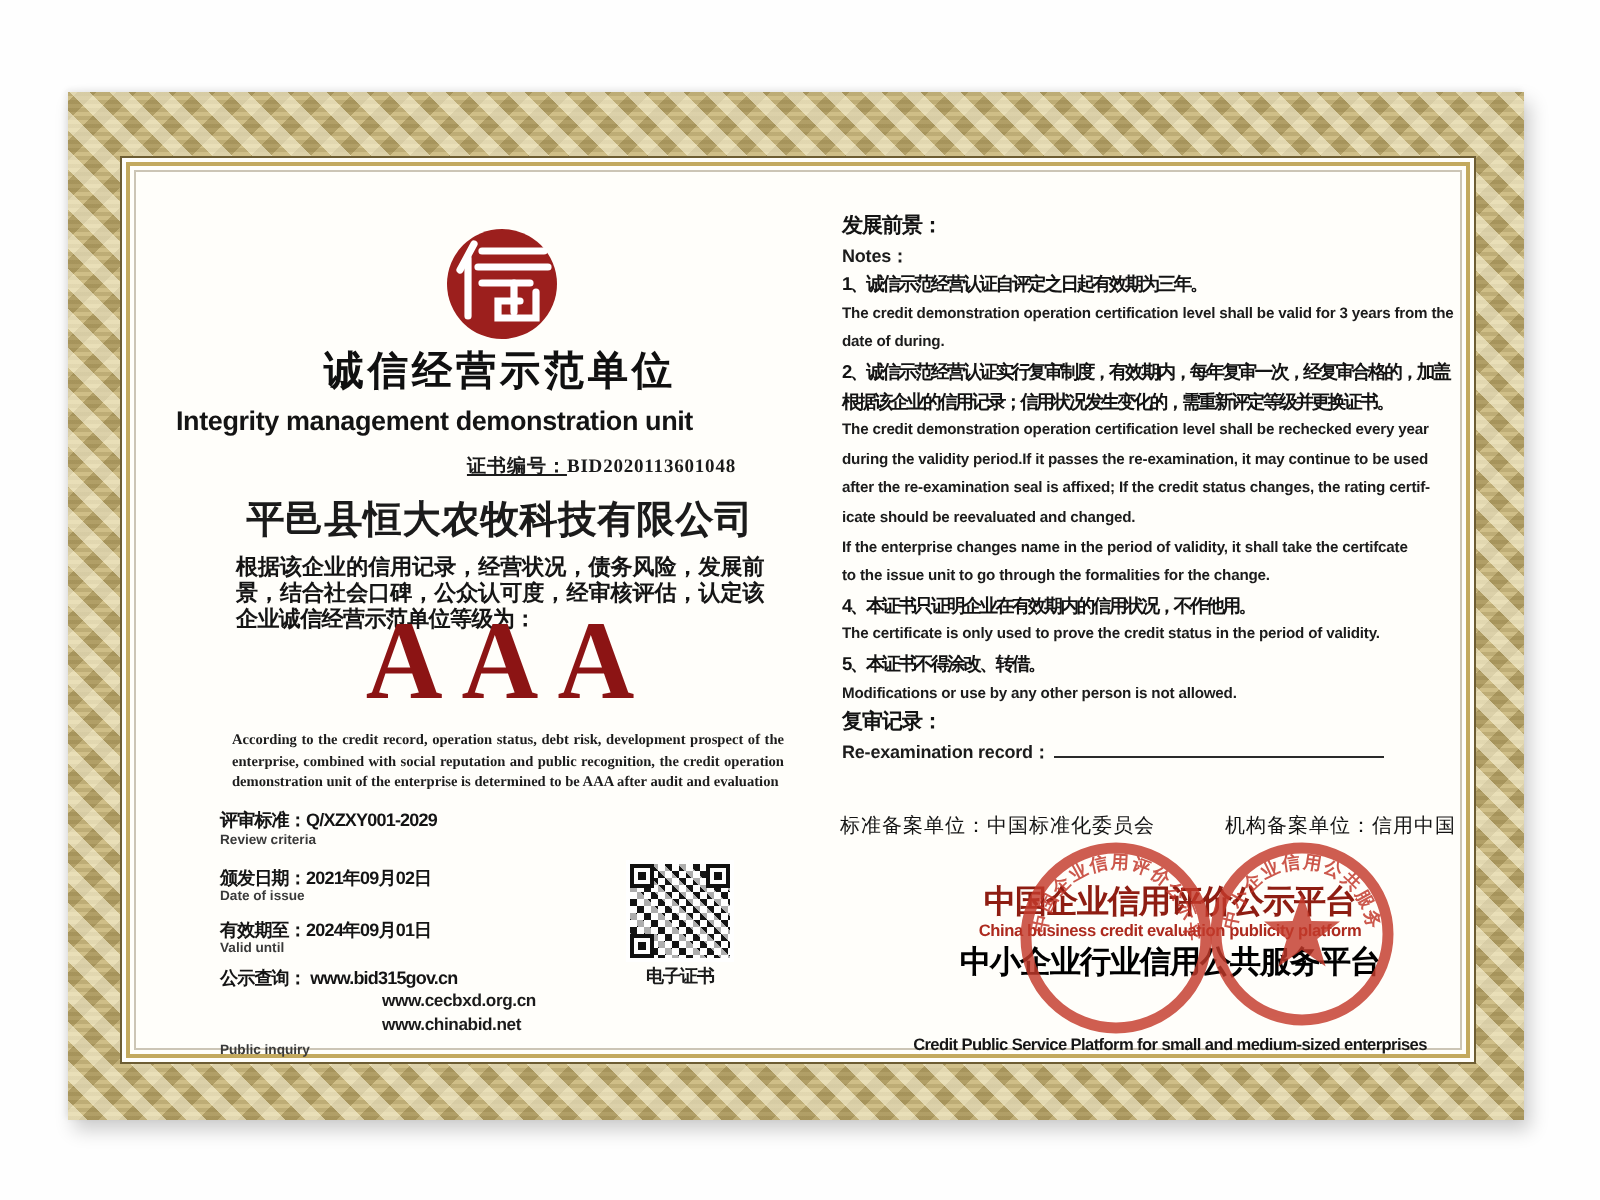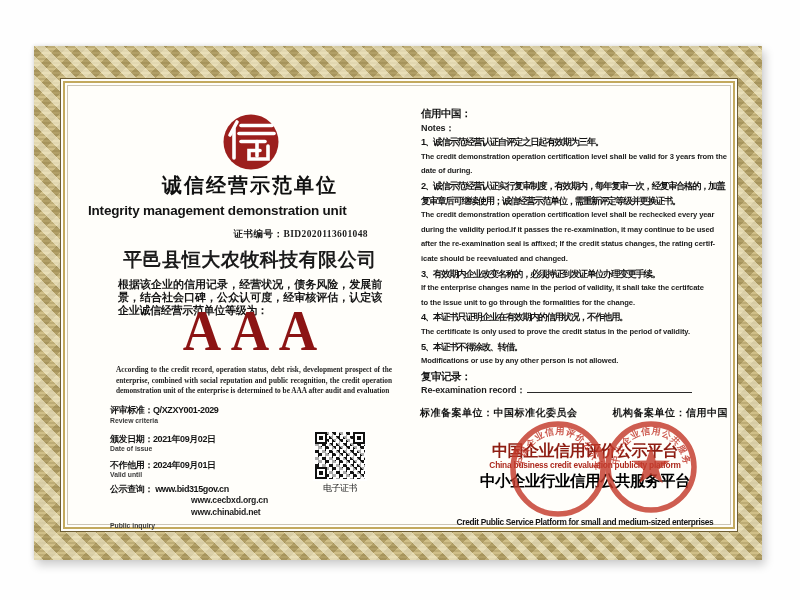--- a/index.html
+++ b/index.html
@@ -20,21 +20,21 @@
   .frame::before{content:"";position:absolute;inset:2px;border:2px solid #c3a95e;pointer-events:none;}
   .frame::after{content:"";position:absolute;inset:6px;border:1px solid rgba(109,93,51,.35);pointer-events:none;}
 
   
   .logo{position:absolute;left:221px;top:112px;width:60px;height:60px;}
   .title-cn{position:absolute;left:100px;top:172px;width:300px;text-align:center;
     font-size:20px;font-weight:bold;letter-spacing:2px;color:#101010;white-space:nowrap;}
   .title-en{position:absolute;left:88px;top:203px;width:324px;text-align:left;
     font-size:13.5px;font-weight:bold;letter-spacing:-0.2px;color:#141414;white-space:nowrap;}
   .cert-no{position:absolute;left:104px;top:223px;width:264px;text-align:right;white-space:nowrap;}
-  .cert-no .lab{font-size:9.5px;font-weight:bold;letter-spacing:0.5px;}
+  .cert-no .lab{font-size:9.5px;font-weight:bold;letter-spacing:0.5px;text-decoration:underline;}
   .cert-no .val{font-family:"Liberation Serif",serif;font-size:9.5px;font-weight:bold;letter-spacing:0.4px;}
   .company{position:absolute;left:95px;top:247px;width:310px;text-align:center;
     font-size:19px;font-weight:bold;letter-spacing:0.5px;white-space:nowrap;}
   .intro-cn{position:absolute;left:118px;top:278px;width:264px;
     font-size:11px;font-weight:bold;letter-spacing:-0.3px;line-height:13px;text-align:justify;color:#151515;}
   .aaa{position:absolute;left:100px;top:302px;width:300px;text-align:center;
     font-family:"Liberation Serif",serif;font-size:56px;font-weight:bold;line-height:58px;
     color:#8c1414;letter-spacing:10px;text-indent:10px;transform:scaleX(.95);}
   .intro-en{position:absolute;left:116px;top:365px;width:276px;
     font-family:"Liberation Serif",serif;font-size:7.3px;font-weight:bold;
@@ -52,33 +52,33 @@
   .qr{position:absolute;left:315px;top:432px;width:50px;height:47px;
     background-color:#fff;
     background-image:
       repeating-linear-gradient(45deg, rgba(255,255,255,0) 0 5px, rgba(255,255,255,.65) 5px 9px),
       conic-gradient(#141414 25%, #fff 0 50%, #141414 0 75%, #fff 0);
     background-size:auto,7px 7px;box-shadow:0 0 0 2px #fff;}
   .fp{position:absolute;width:12px;height:12px;border:2px solid #111;background:#fff;box-sizing:border-box;}
   .fp::after{content:"";position:absolute;inset:2px;background:#111;}
   .fp.tl{left:0;top:0;} .fp.tr{right:0;top:0;} .fp.bl{left:0;bottom:0;}
   .qr-cap{position:absolute;left:305px;top:482px;width:70px;text-align:center;
-    font-size:9px;font-weight:normal;letter-spacing:-0.5px;}
+    font-size:9px;font-weight:bold;letter-spacing:-0.5px;}
 
   
   .notes{position:absolute;left:421px;top:106px;width:320px;}
   .ln{height:14.6px;line-height:14.6px;white-space:nowrap;}
   .ln.zh{font-size:9.3px;font-weight:bold;letter-spacing:-1.2px;color:#141414;}
   .ln.en{font-size:7.6px;font-weight:bold;letter-spacing:-0.1px;color:#1c1c1c;}
   .ln.head-cn{font-size:10.5px;letter-spacing:-0.5px;}
   .ln.head-en{font-size:9px;}
   .uline{display:inline-block;width:165px;border-bottom:1.2px solid #2a2a2a;height:9px;margin-left:2px;}
 
   .filing{position:absolute;left:420px;top:406px;width:308px;display:flex;justify-content:space-between;
-    font-size:10px;font-weight:bold;letter-spacing:0.5px;white-space:nowrap;color:#141414;}
+    font-size:10px;font-weight:normal;letter-spacing:0.5px;white-space:nowrap;color:#141414;}
 
   .plat{position:absolute;left:424px;width:322px;text-align:center;white-space:nowrap;}
   .p1cn{top:441px;font-size:16px;font-weight:bold;letter-spacing:-0.5px;color:#8e1d12;}
   .p1en{top:460px;font-size:8.3px;font-weight:bold;letter-spacing:-0.2px;color:#ad2a1e;}
   .p2cn{top:471px;font-size:15.5px;font-weight:bold;letter-spacing:-0.5px;color:#000000;}
   .p2en{top:489px;font-size:8.3px;font-weight:bold;letter-spacing:-0.3px;color:#161616;margin-top:28px;}
 
   .seals{position:absolute;left:500px;top:417px;width:210px;height:110px;}
 </style>
 </head>
@@ -119,52 +119,51 @@
     <span>评审标准：</span><span>Q/XZXY001-2029</span>
   </div>
   <div class="sub s-review">Review criteria</div>
 
   <div class="field f-issue">
     <span>颁发日期：</span><span>2021年09月02日</span>
   </div>
   <div class="sub s-issue">Date of issue</div>
 
   <div class="field f-valid">
-    <span>不作他用：</span><span>2024年09月01日</span>
+    <span>有效期至：</span><span>2024年09月01日</span>
   </div>
   <div class="sub s-valid">Valid until</div>
 
   <div class="field f-inquiry">
     <span>公示查询：</span>
     <span>www.bid315gov.cn</span>
   </div>
   <div class="url u2">www.cecbxd.org.cn</div>
   <div class="url u3">www.chinabid.net</div>
   <div class="sub s-inquiry">Public inquiry</div>
 
   <div class="qr">
     <span class="fp tl"></span>
     <span class="fp tr"></span>
     <span class="fp bl"></span>
   </div>
   <div class="qr-cap">电子证书</div>
 
   <div class="notes">
-    <div class="ln zh head-cn">信用中国：</div>
+    <div class="ln zh head-cn">发展前景：</div>
     <div class="ln en head-en">Notes：</div>
     <div class="ln zh">1、诚信示范经营认证自评定之日起有效期为三年。</div>
     <div class="ln en">The credit demonstration operation certification level shall be valid for 3 years from the</div>
     <div class="ln en">date of during.</div>
     <div class="ln zh">2、诚信示范经营认证实行复审制度，有效期内，每年复审一次，经复审合格的，加盖</div>
-    <div class="ln zh">复审章后可继续使用；诚信经营示范单位，需重新评定等级并更换证书。</div>
+    <div class="ln zh">根据该企业的信用记录；信用状况发生变化的，需重新评定等级并更换证书。</div>
     <div class="ln en">The credit demonstration operation certification level shall be rechecked every year</div>
     <div class="ln en">during the validity period.If it passes the re-examination, it may continue to be used</div>
     <div class="ln en">after the re-examination seal is affixed; If the credit status changes, the rating certif-</div>
     <div class="ln en">icate should be reevaluated and changed.</div>
-    <div class="ln zh">3、有效期内企业改变名称的，必须持证到发证单位办理变更手续。</div>
     <div class="ln en">If the enterprise changes name in the period of validity, it shall take the certifcate</div>
     <div class="ln en">to the issue unit to go through the formalities for the change.</div>
     <div class="ln zh">4、本证书只证明企业在有效期内的信用状况，不作他用。</div>
     <div class="ln en">The certificate is only used to prove the credit status in the period of validity.</div>
     <div class="ln zh">5、本证书不得涂改、转借。</div>
     <div class="ln en">Modifications or use by any other person is not allowed.</div>
     <div class="ln zh head-cn">复审记录：</div>
     <div class="ln en head-en">
       <span>Re-examination record：</span><span class="uline"></span>
     </div>

